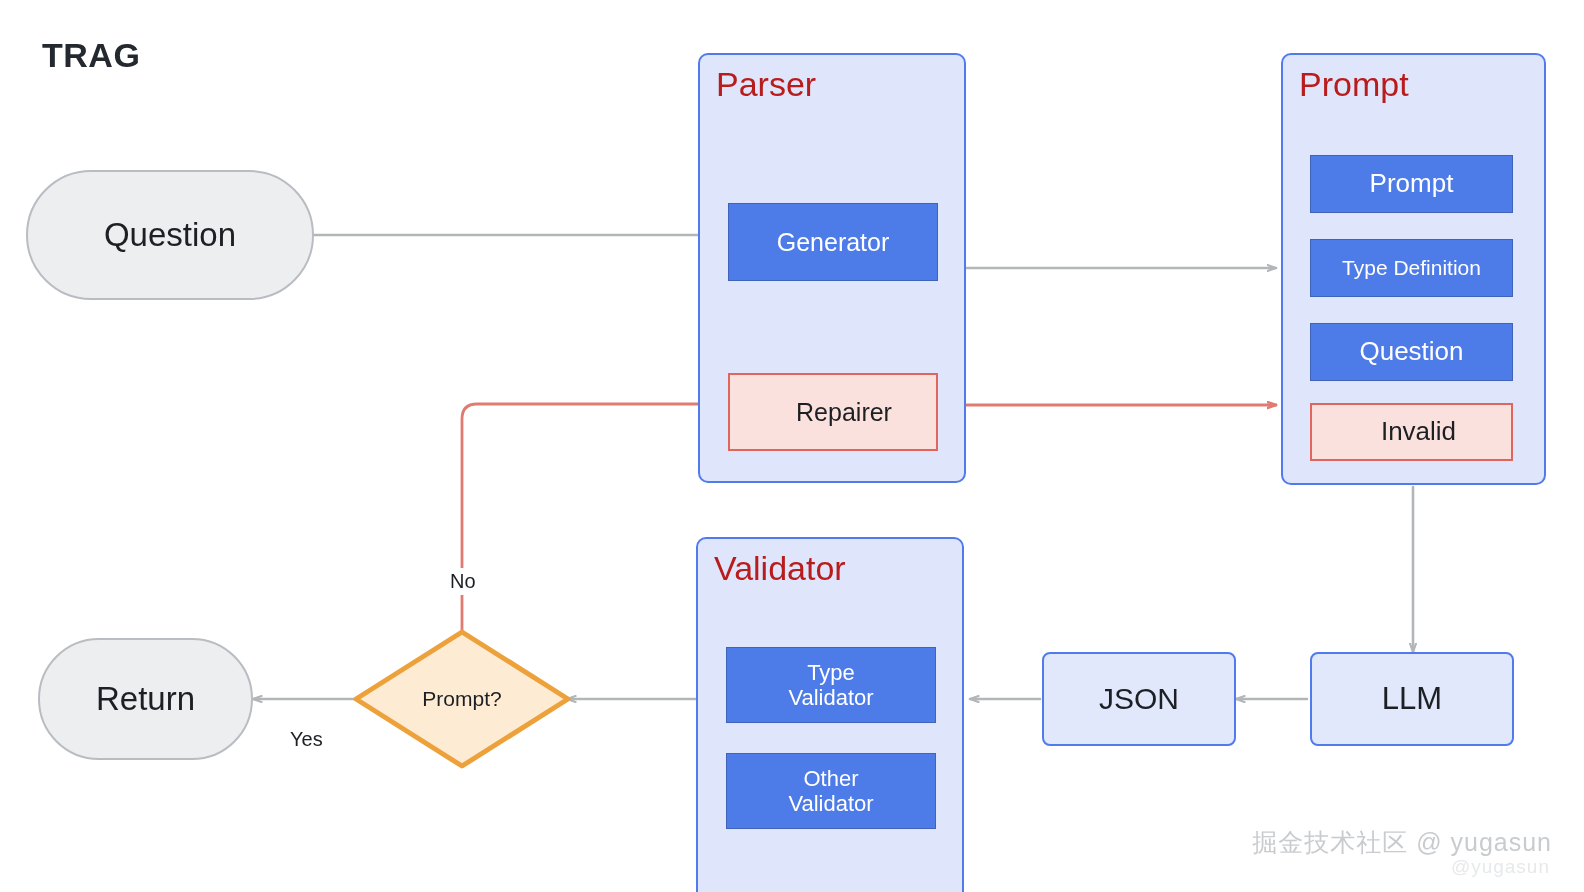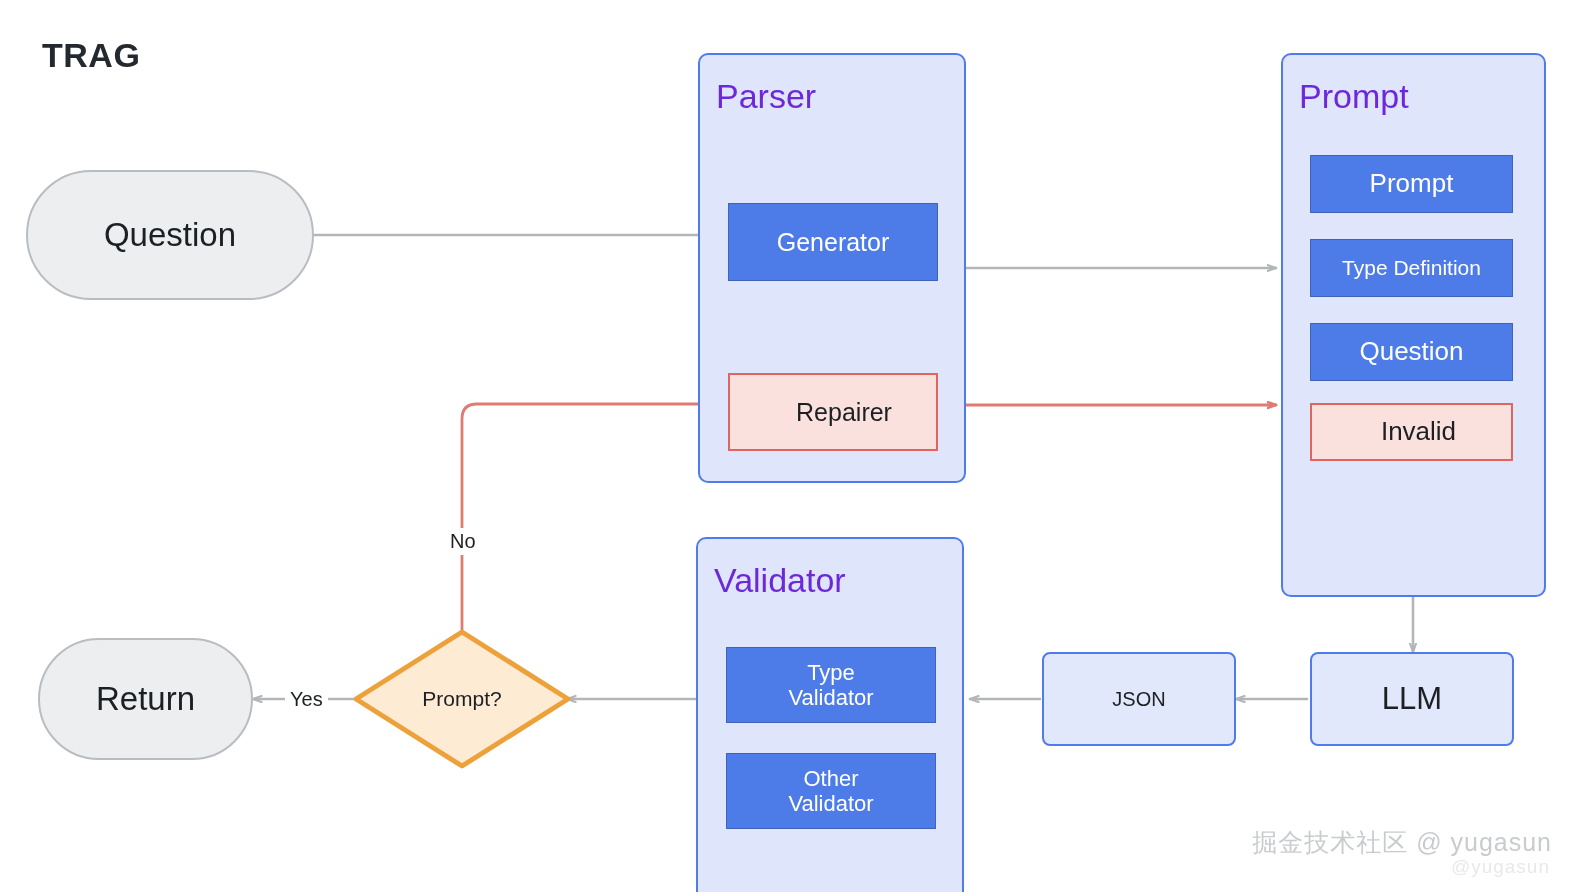--- a/index.html
+++ b/index.html
@@ -60,24 +60,23 @@
     background: #dfe6fb;
     border: 2.5px solid #4f7bec;
     border-radius: 10px;
     box-sizing: border-box;
   }
   .group-title {
     position: absolute;
     left: 16px;
     top: 8px;
     font-size: 34px;
-    color: #6d28d9;
+    color: #b91c1c;
     line-height: 1.25;
     white-space: nowrap;
-    margin-top: 12px;
   }
 
   
   .node {
     position: absolute;
     display: flex;
     align-items: center;
     justify-content: center;
     text-align: center;
     box-sizing: border-box;
@@ -125,20 +124,21 @@
   }
 
   
   .edge-label {
     position: absolute;
     background: #ffffff;
     color: #1c1f23;
     font-size: 20px;
     padding: 2px 5px;
     white-space: nowrap;
+    margin-top: 40px;
   }
 
   
   .watermark {
     position: absolute;
     color: #c9cccf;
     white-space: nowrap;
   }
   .watermark.main {
     right: 32px;
@@ -205,21 +205,21 @@
 
     <div class="node blue" style="left:28px; top:148px; width:210px; height:78px; font-size:25px;">
       <span>Generator</span>
     </div>
 
     <div class="node pink" style="left:28px; top:318px; width:210px; height:78px; font-size:25px;padding-left:22px;">
       <span>Repairer</span>
     </div>
   </div>
 
-  <div class="group" style="left:1281px; top:53px; width:265px; height:544px;">
+  <div class="group" style="left:1281px; top:53px; width:265px; height:432px;">
     <div class="group-title">Prompt</div>
 
     <div class="node blue" style="left:27px; top:100px; width:203px; height:58px; font-size:26px;">
       <span>Prompt</span>
     </div>
 
     <div class="node blue" style="left:27px; top:184px; width:203px; height:58px; font-size:21px;">
       <span>Type Definition</span>
     </div>
 
@@ -239,21 +239,21 @@
       <span>Type</span>
       <span>Validator</span>
     </div>
 
     <div class="node blue" style="left:28px; top:214px; width:210px; height:76px; font-size:22px; flex-direction:column;">
       <span>Other</span>
       <span>Validator</span>
     </div>
   </div>
 
-  <div class="box" style="left:1042px; top:652px; width:194px; height:94px; font-size:20px;justify-content:center;">
+  <div class="box" style="left:1042px; top:652px; width:194px; height:94px; font-size:30px;justify-content:center;">
     <span>JSON</span>
   </div>
 
   <div class="box" style="left:1310px; top:652px; width:204px; height:94px; font-size:31px;">
     <span>LLM</span>
   </div>
 
   <div class="diamond-wrap" style="left:356px; top:632px; width:212px; height:134px;">
     <div class="diamond-label">Prompt?</div>
   </div>

